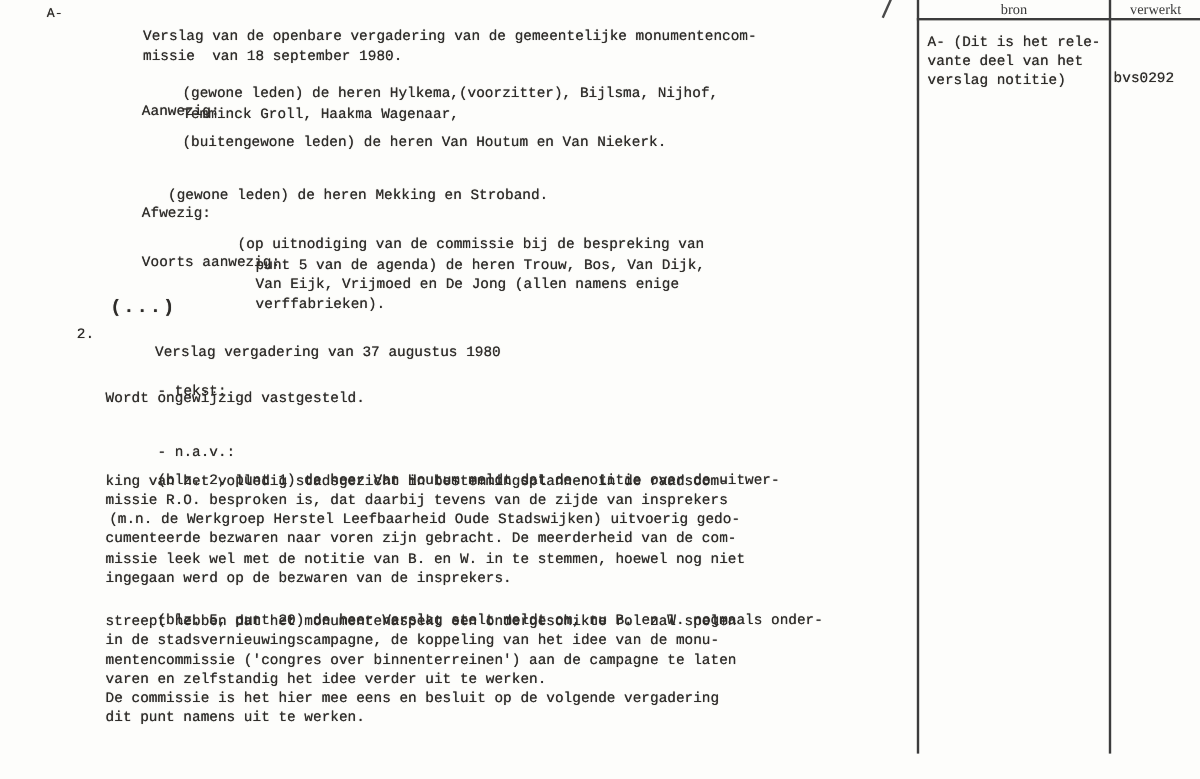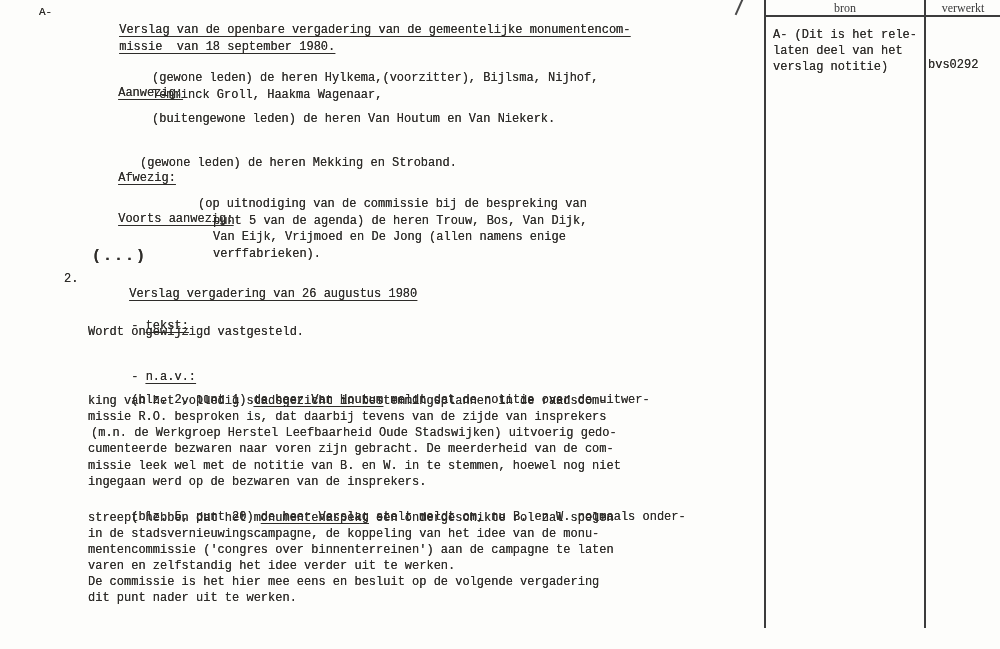--- a/index.html
+++ b/index.html
@@ -6,21 +6,21 @@
   .page{
     position:relative;width:1000px;height:649px;background:#fdfdfb;
     font-family:"Liberation Mono","DejaVu Sans Mono",monospace;
     color:#2e2c29;overflow:hidden;
   }
   .tl{
     position:absolute;font-size:12px;line-height:15px;white-space:pre;
     text-shadow:0 0 0.6px rgba(46,44,41,0.85);
   }
   .sm{font-size:11px;}
-  .u{text-decoration:underline;text-underline-offset:3px;text-decoration-thickness:1.2px;}
+  .u{text-underline-offset:3px;text-decoration-thickness:1.2px;}
   .ellip{font-size:15px;letter-spacing:2px;font-weight:bold;}
   .sans{
     font-family:Liberation Serif, serif;
     font-size:12px;color:#3a3a3a;text-shadow:none;
   }
   .vline{position:absolute;width:2px;background:#3c3c3c;}
   .hline{position:absolute;height:2px;background:#3c3c3c;}
   .stray{
     position:absolute;left:742px;top:-2px;width:2px;height:18px;
     background:#4a4a4a;transform:rotate(24deg);transform-origin:top left;
@@ -60,21 +60,21 @@
     </div>
     <div class="tl" style="left:198px;top:197px">(op uitnodiging van de commissie bij de bespreking van</div>
     <div class="tl" style="left:213px;top:214px">punt 5 van de agenda) de heren Trouw, Bos, Van Dijk,</div>
     <div class="tl" style="left:213px;top:230px">Van Eijk, Vrijmoed en De Jong (allen namens enige</div>
     <div class="tl" style="left:213px;top:247px">verffabrieken).</div>
 
     <div class="tl ellip" style="left:92px;top:249px">(...)</div>
 
     <div class="tl" style="left:64px;top:272px">2.</div>
     <div class="tl" style="left:86px;top:272px">
-      <span class="u">Verslag vergadering van 26 augustus 1980</span>
+      <span class="u">Verslag vergadering van 37 augustus 1980</span>
     </div>
 
     <div class="tl" style="left:88px;top:304px">
       <span>- </span><span class="u">tekst:</span>
     </div>
     <div class="tl" style="left:88px;top:325px">Wordt ongewijzigd vastgesteld.</div>
 
     <div class="tl" style="left:88px;top:355px">
       <span>- </span><span class="u">n.a.v.:</span>
     </div>
@@ -90,33 +90,33 @@
     <div class="tl" style="left:88px;top:475px">ingegaan werd op de bezwaren van de insprekers.</div>
 
     <div class="tl" style="left:88px;top:495px">
       <span>(blz. 5, punt 20) </span><span class="u">de heer Verslag</span><span> stelt meldt om, nu B. en W. nogmaals onder-</span>
     </div>
     <div class="tl" style="left:88px;top:511px">streept hebben dat het monumentenaspekt een ondergeschikte rol zal spelen</div>
     <div class="tl" style="left:88px;top:527px">in de stadsvernieuwingscampagne, de koppeling van het idee van de monu-</div>
     <div class="tl" style="left:88px;top:543px">mentencommissie ('congres over binnenterreinen') aan de campagne te laten</div>
     <div class="tl" style="left:88px;top:559px">varen en zelfstandig het idee verder uit te werken.</div>
     <div class="tl" style="left:88px;top:575px">De commissie is het hier mee eens en besluit op de volgende vergadering</div>
-    <div class="tl" style="left:88px;top:591px">dit punt nader uit te werken.</div>
+    <div class="tl" style="left:88px;top:591px">dit punt namens uit te werken.</div>
   </div>
 
   <div>
     <div class="stray"></div>
 
     <div class="vline" style="left:764px;top:0;height:628px"></div>
     <div class="vline" style="left:924px;top:0;height:628px"></div>
     <div class="hline" style="left:764px;top:15px;width:236px"></div>
 
     <div class="tl sans ctr" style="left:766px;top:1px;width:158px">bron</div>
     <div class="tl sans ctr" style="left:926px;top:1px;width:74px">verwerkt</div>
 
     <div class="tl" style="left:773px;top:28px">A- (Dit is het rele-</div>
-    <div class="tl" style="left:773px;top:44px">laten deel van het</div>
+    <div class="tl" style="left:773px;top:44px">vante deel van het</div>
     <div class="tl" style="left:773px;top:60px">verslag notitie)</div>
 
     <div class="tl" style="left:928px;top:58px">bvs0292</div>
   </div>
 
 </div>
 
 </body></html>

